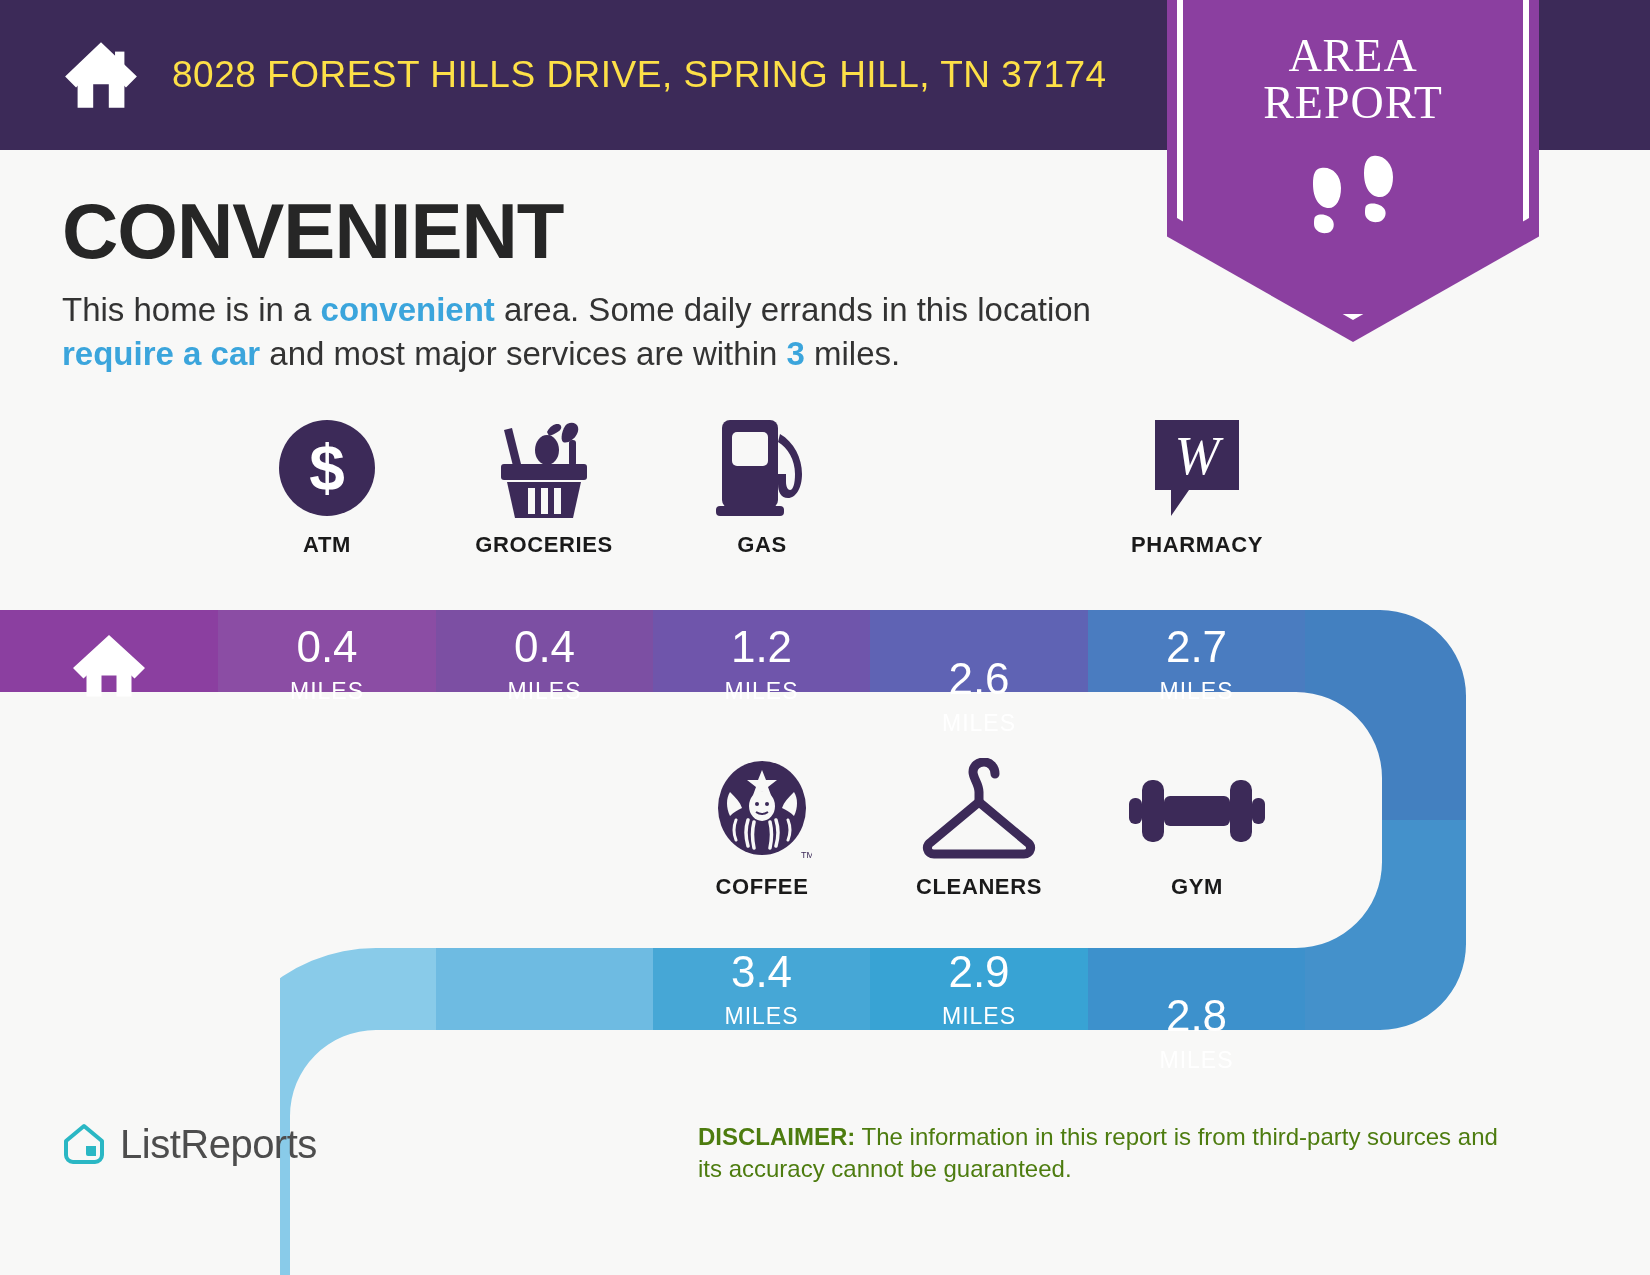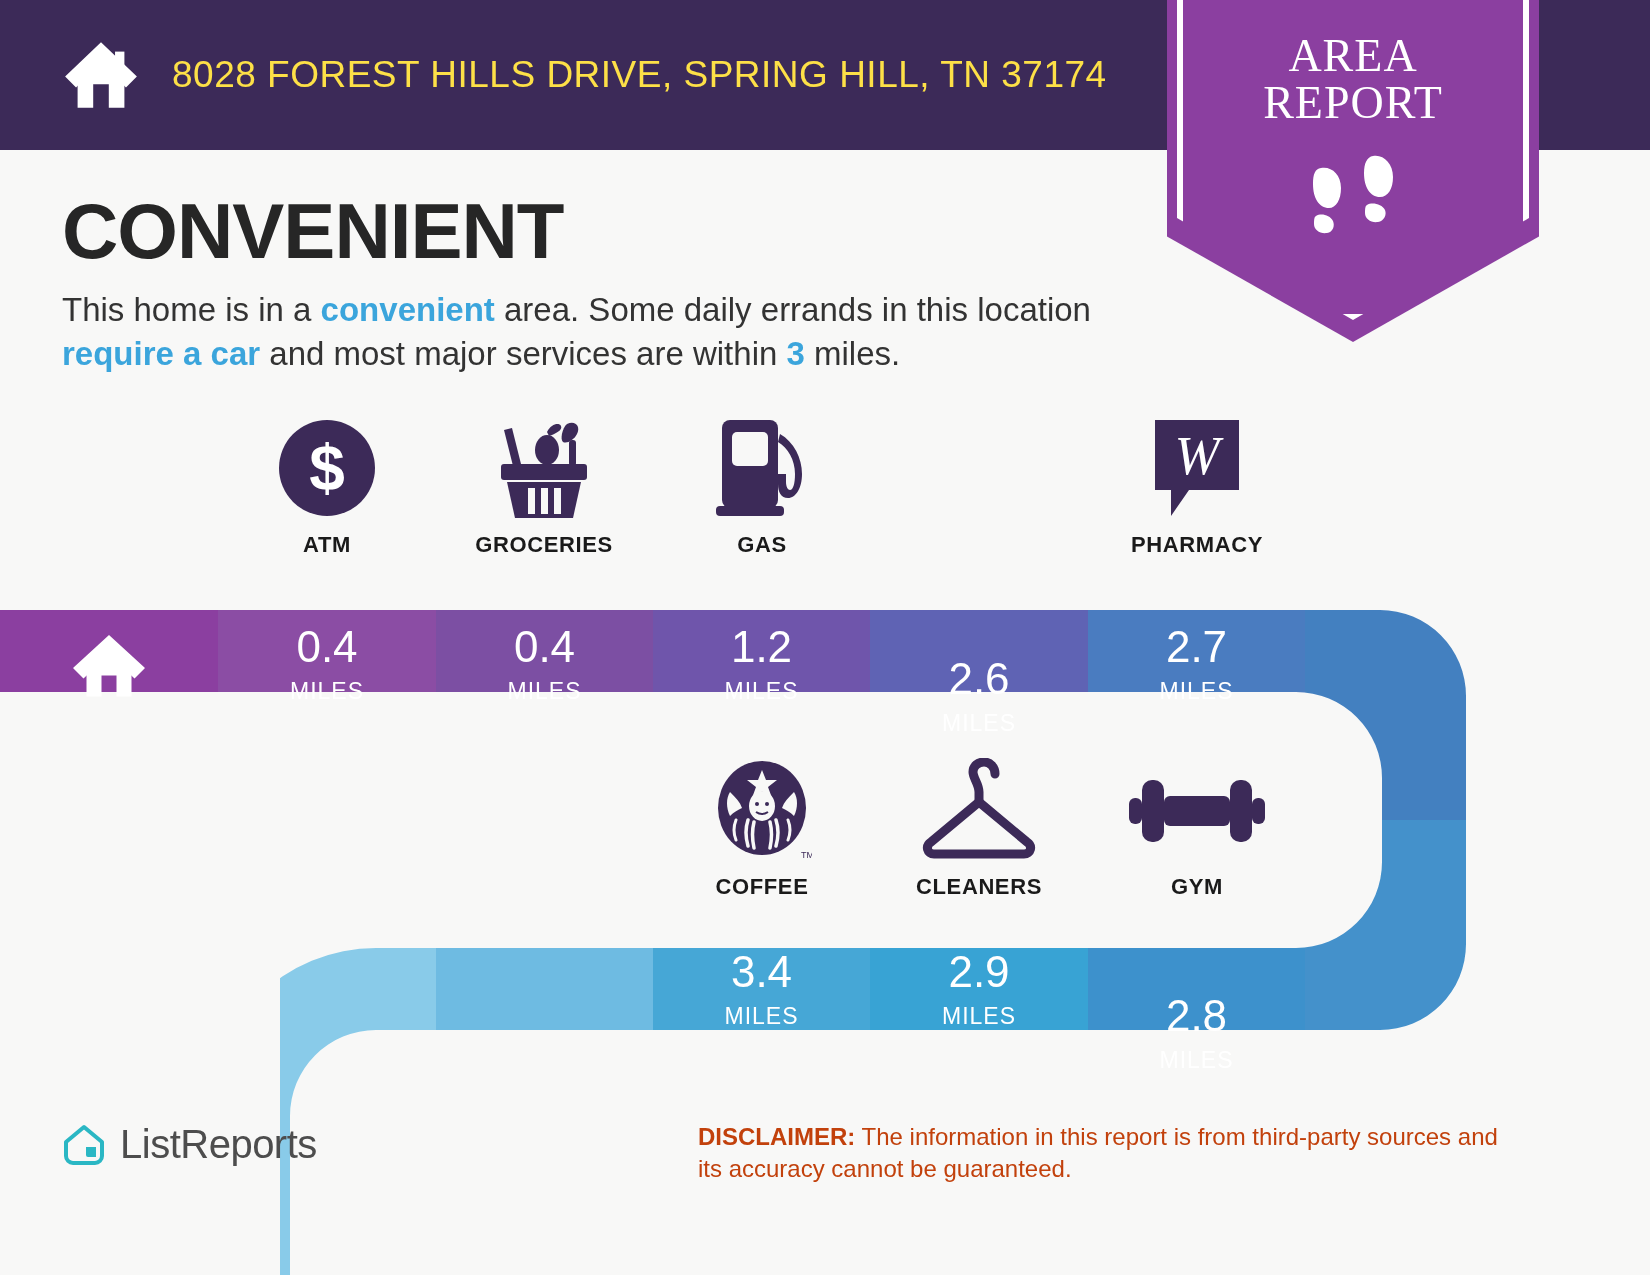--- a/index.html
+++ b/index.html
@@ -70,25 +70,25 @@
   .snake{position:absolute;left:0;top:0;width:1650px;height:1275px;}
 
   .seg{position:absolute;display:flex;flex-direction:column;
        align-items:center;justify-content:center;color:#ffffff;}
   .seg .num{font-size:44px;font-weight:400;line-height:1;}
   .seg .unit{font-size:23px;font-weight:400;margin-top:9px;letter-spacing:1px;}
 
   .home-seg{display:flex;align-items:center;justify-content:center;}
 
   
-  .logo{position:absolute;left:62px;top:1122px;display:flex;align-items:flex-end;}
+  .logo{position:absolute;left:62px;top:1122px;display:flex;align-items:flex-start;}
   .logo-word{margin-left:14px;font-size:40px;color:#4d4d4d;font-weight:400;letter-spacing:-.5px;}
   .disclaimer{
     position:absolute;left:698px;top:1121px;width:820px;
-    font-size:24px;line-height:1.35;color:#c2410c;
+    font-size:24px;line-height:1.35;color:#4d7c0f;
   }
   .disclaimer b{font-weight:bold;}
 </style>
 </head>
 <body>
 
 <div class="stage">
 
   <div class="header">
     <svg class="header-home" viewBox="0 0 100 100">

